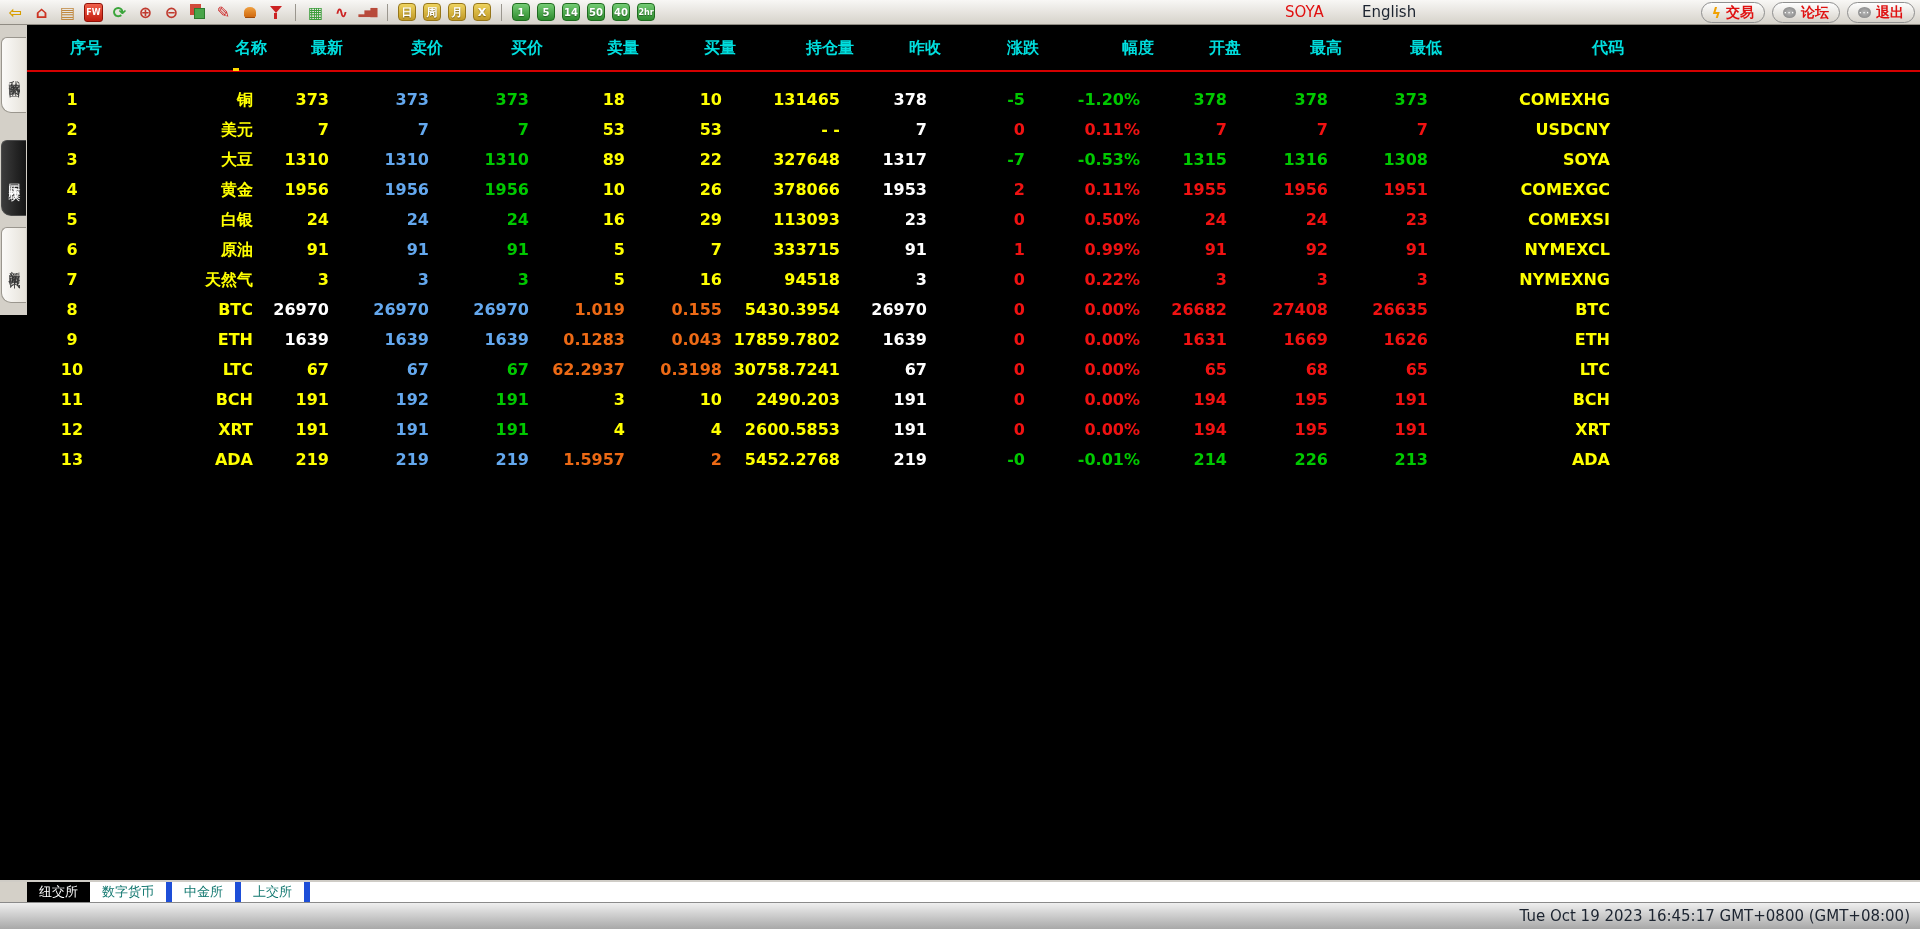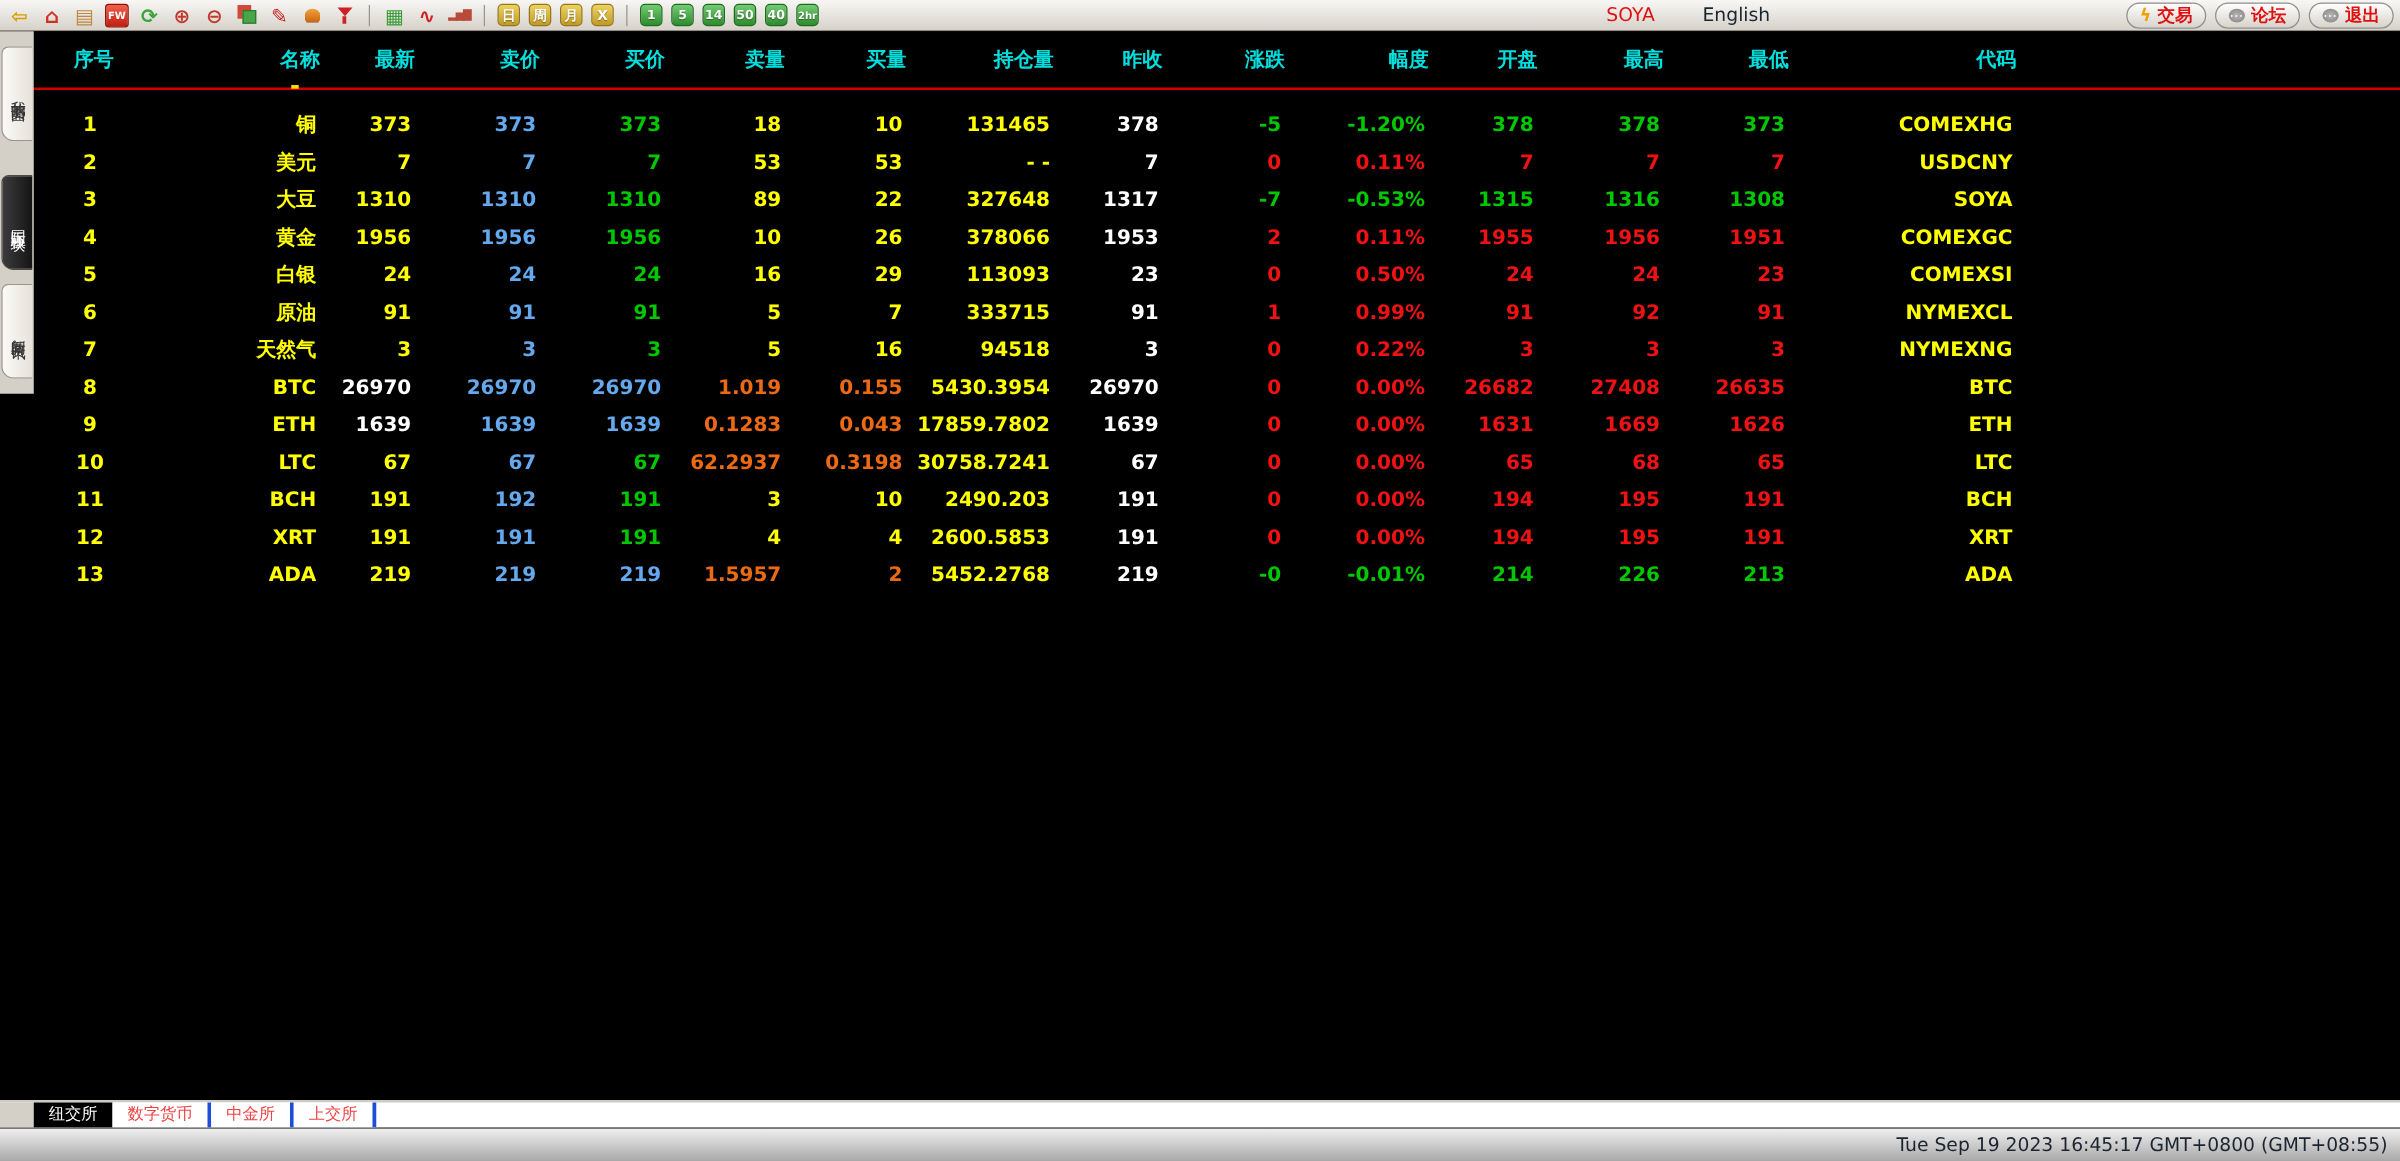--- a/index.html
+++ b/index.html
@@ -52,40 +52,40 @@
               writing-mode:vertical-rl; text-orientation:upright; letter-spacing:2px;
               font-size:12px; color:#333; background:linear-gradient(90deg,#fbfaf8,#e6e2da);
               border:1px solid #9a968e; border-right:none; border-radius:6px 0 0 10px; cursor:default; }
   .side-tab.first { margin-top:12px; }
   .side-tab.gap-lg { margin-bottom:27px; }
   .side-tab.gap-sm { margin-bottom:11px; }
   .side-tab.active { background:linear-gradient(90deg,#3c3c3c,#141414); color:#fff; border-color:#4a4a4a; }
 
   
   .content { position:absolute; top:25px; bottom:49px; left:0; right:0; background:#000; }
-  .thead { height:45px; line-height:45px; white-space:nowrap; margin-left:30px; }
+  .thead { height:45px; line-height:45px; white-space:nowrap; margin-left:41px; }
   .th, .td { display:inline-block; text-align:right; font-weight:bold; font-size:16px;
              vertical-align:top; white-space:nowrap; }
   .th { color:#00dede; }
   .c0 { width:90px; text-align:center; }
   .c1 { width:136px; } .c2 { width:76px; } .c3 { width:100px; } .c4 { width:100px; }
   .c5 { width:96px; }  .c6 { width:97px; } .c7 { width:118px; } .c8 { width:87px; }
   .c9 { width:98px; }  .c10{ width:115px;} .c11{ width:87px; }  .c12{ width:101px; }
   .c13{ width:100px; } .c14{ width:182px; }
   .red-line { height:2px; background:#d40000; }
   .sort-indicator { position:absolute; left:233px; top:43px; width:6px; height:3px; background:#ffd800; }
   .tbody { margin-top:13px; }
   .tr { height:30px; line-height:30px; white-space:nowrap; margin-left:27px; cursor:default; }
 
   
   .tab-strip { position:absolute; left:0; right:0; bottom:27px; height:22px; background:#fff;
                border-top:2px solid #cfccc6; display:flex; align-items:stretch; }
   .strip-spacer { width:27px; background:#d4d0c8; }
-  .ex-tab { padding:0 12px; font-size:13px; line-height:20px; color:#ef4444; background:#fff;
-            border-right:3px solid #1d4ed8; cursor:default; }
+  .ex-tab { padding:0 12px; font-size:13px; line-height:20px; color:#0f766e; background:#fff;
+            border-right:6px solid #1d4ed8; cursor:default; }
   .ex-tab.active { background:#000; color:#fff; border-right:none; }
 
   
   .statusbar { position:absolute; left:0; right:0; bottom:0; height:27px;
                background:linear-gradient(#efefef,#a8a8a8); border-top:1px solid #8a8a8a;
                text-align:right; line-height:26px; padding-right:10px;
                font-size:15px; color:#1c2430; }
 </style>
 </head>
 <body>
@@ -178,16 +178,16 @@
     <div class="strip-spacer"></div>
     <div id="btabs" style="display:flex">
         <div class="ex-tab active">纽交所</div>
         <div class="ex-tab">数字货币</div>
         <div class="ex-tab">中金所</div>
         <div class="ex-tab">上交所</div>
       </div>
   </div>
 
   <div class="statusbar">
-    <span>Tue Sep 19 2023 16:45:17 GMT+0800 (GMT+08:55)</span>
+    <span>Tue Oct 19 2023 16:45:17 GMT+0800 (GMT+08:00)</span>
   </div>
 
 </div>
 
 </body></html>

